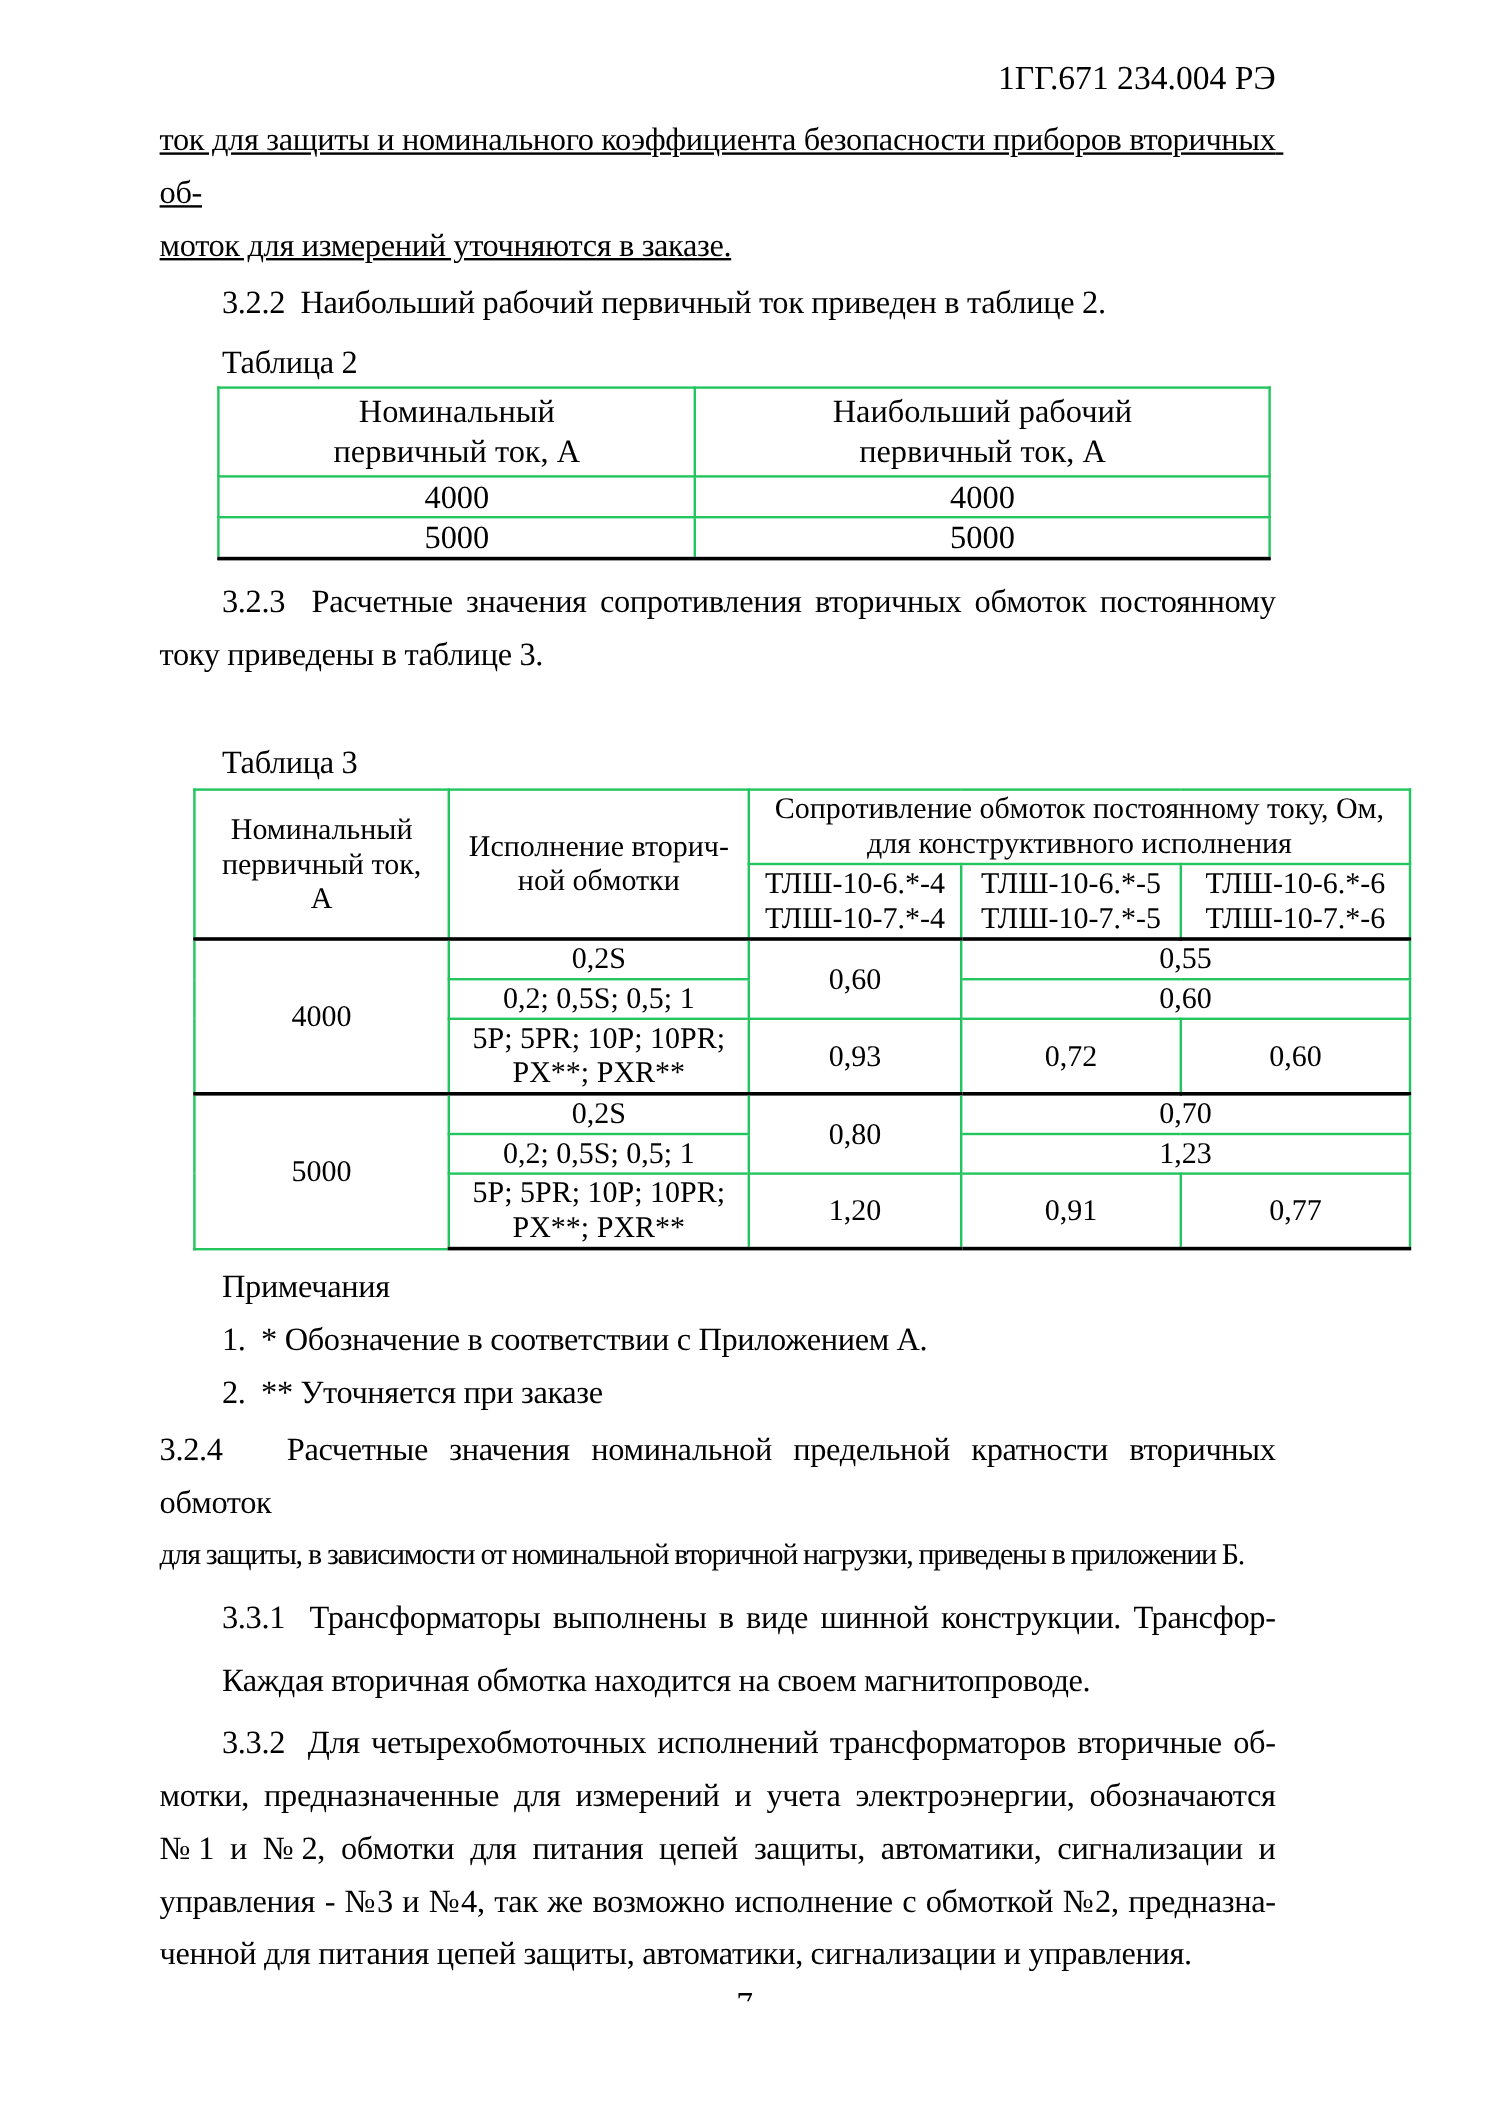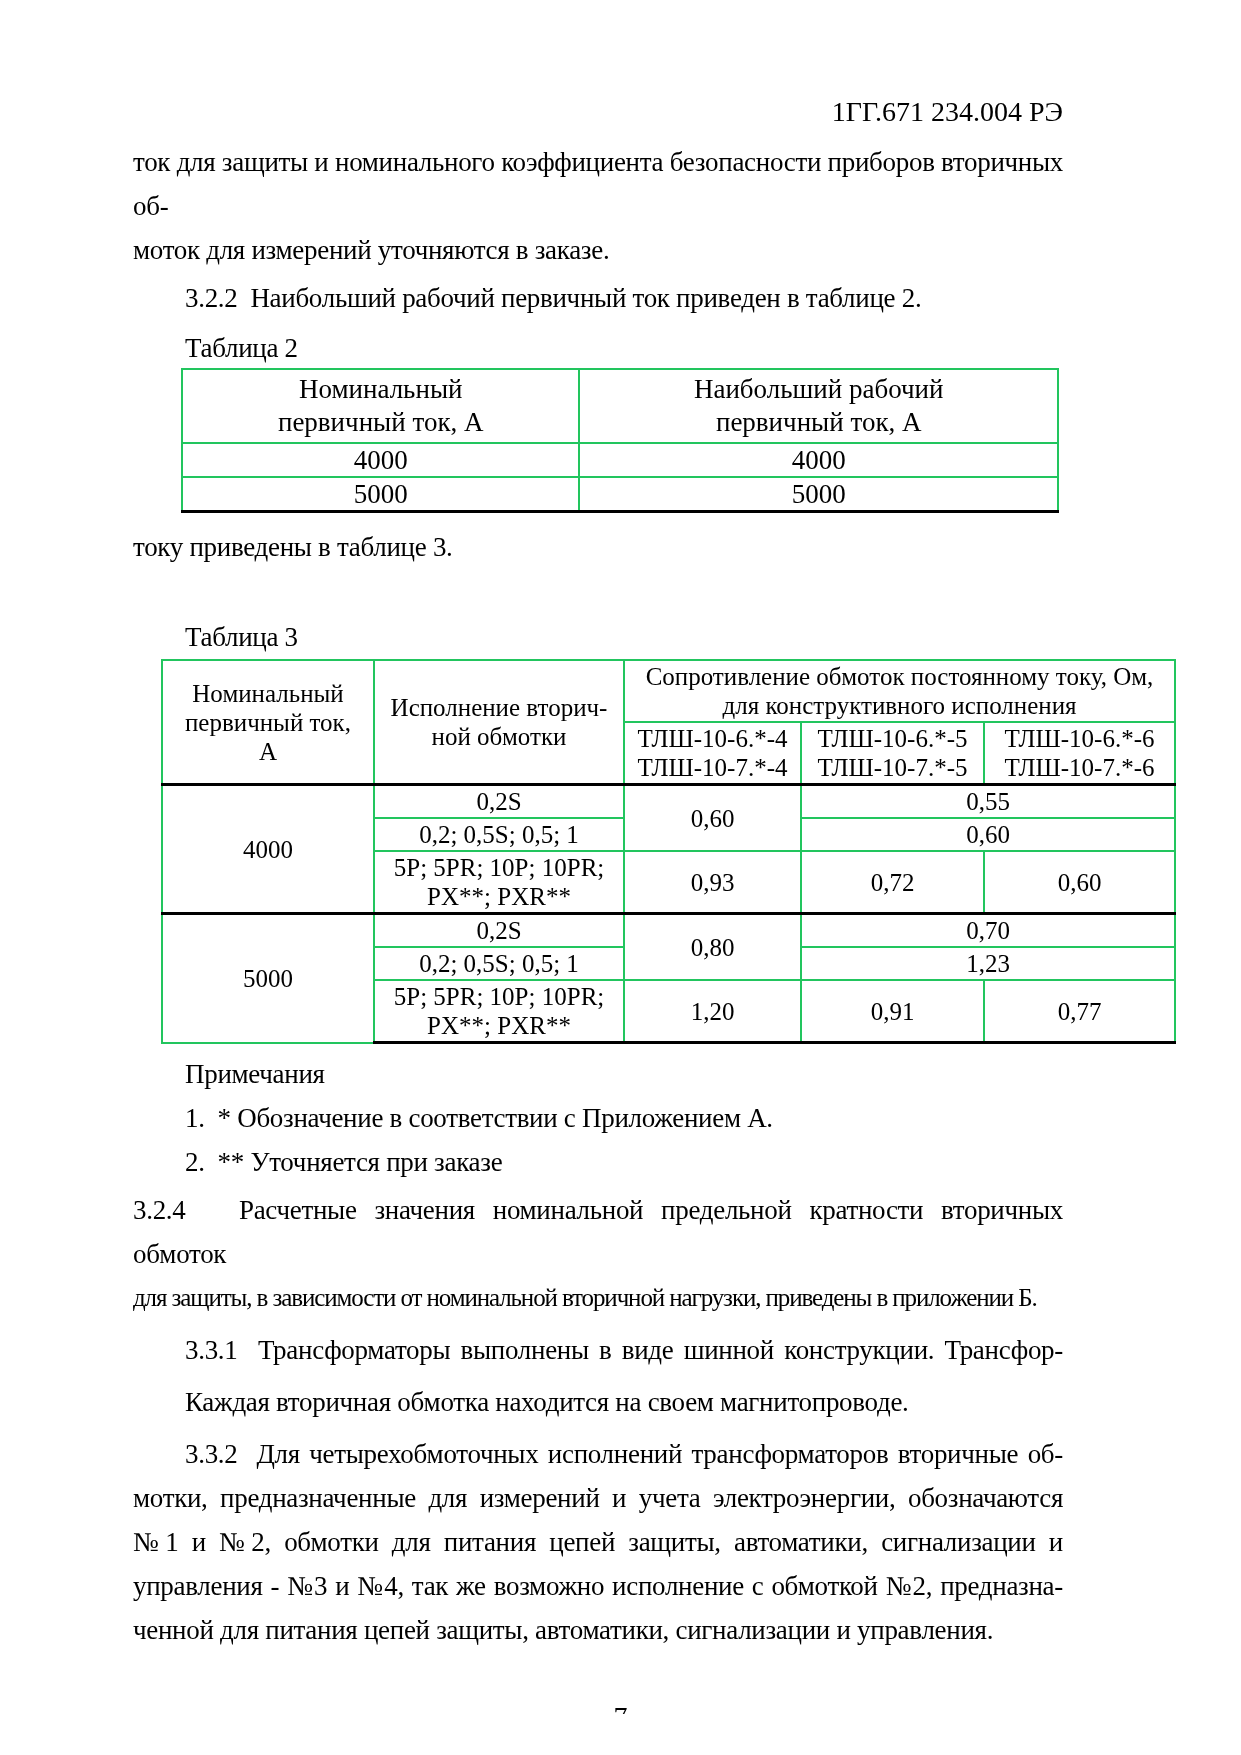--- a/index.html
+++ b/index.html
@@ -4,36 +4,35 @@
 <style>
   html,body{margin:0;padding:0;background:#ffffff;}
   .page{
     position:relative;
     width:1241px;height:1668px;
     background:#ffffff;color:#000000;
     font-family:"Liberation Serif","DejaVu Serif",serif;
     box-sizing:border-box;
     padding:50px 178px 0 133px;
     overflow:hidden;
-    margin-top:46px;
   }
   .doc-header{
     font-size:28px;line-height:32px;text-align:right;white-space:pre-wrap;
   }
   .para{font-size:27px;line-height:44px;letter-spacing:-0.3px;width:930px;}
   .para .jlines{
     display:block;white-space:pre-wrap;
     text-align:justify;text-align-last:justify;
   }
   .para .lastline{display:block;text-indent:0;white-space:pre-wrap;}
   .para.indent{text-indent:52px;}
   .line{display:block;white-space:pre-wrap;}
   .tight{font-size:25px;letter-spacing:-1.1px;white-space:nowrap;}
   .tcaption{font-size:27px;line-height:36px;padding-left:52px;letter-spacing:-0.3px;}
-  .mt-intro{margin-top:12px;}
+  .mt-intro{margin-top:12px;text-decoration:underline;}
   .mt-s{margin-top:4px;}
   .mt-m{margin-top:10px;}
   .mt-p{margin-top:12px;}
   .mt-big{margin-top:50px;}
   .mt-b8{margin-top:8px;}
 
   table{border-collapse:collapse;}
   th,td{
     border:2px solid #22c55e;
     font-weight:normal;text-align:center;vertical-align:middle;
@@ -96,20 +95,21 @@
         <td>4000</td>
       </tr>
       <tr class="last">
         <td>5000</td>
         <td>5000</td>
       </tr>
     </tbody>
   </table>
 
   <div class="para mt-p">
+    <span class="jlines indentfix" style="text-indent:52px">3.2.3  Расчетные значения сопротивления вторичных обмоток постоянному</span>
     <span class="lastline">току приведены в таблице 3.</span>
   </div>
 
   <div class="tcaption mt-big">Таблица 3</div>
 
   <table class="t3">
     <colgroup>
         <col class="c1">
         <col class="c2">
         <col class="c3">

